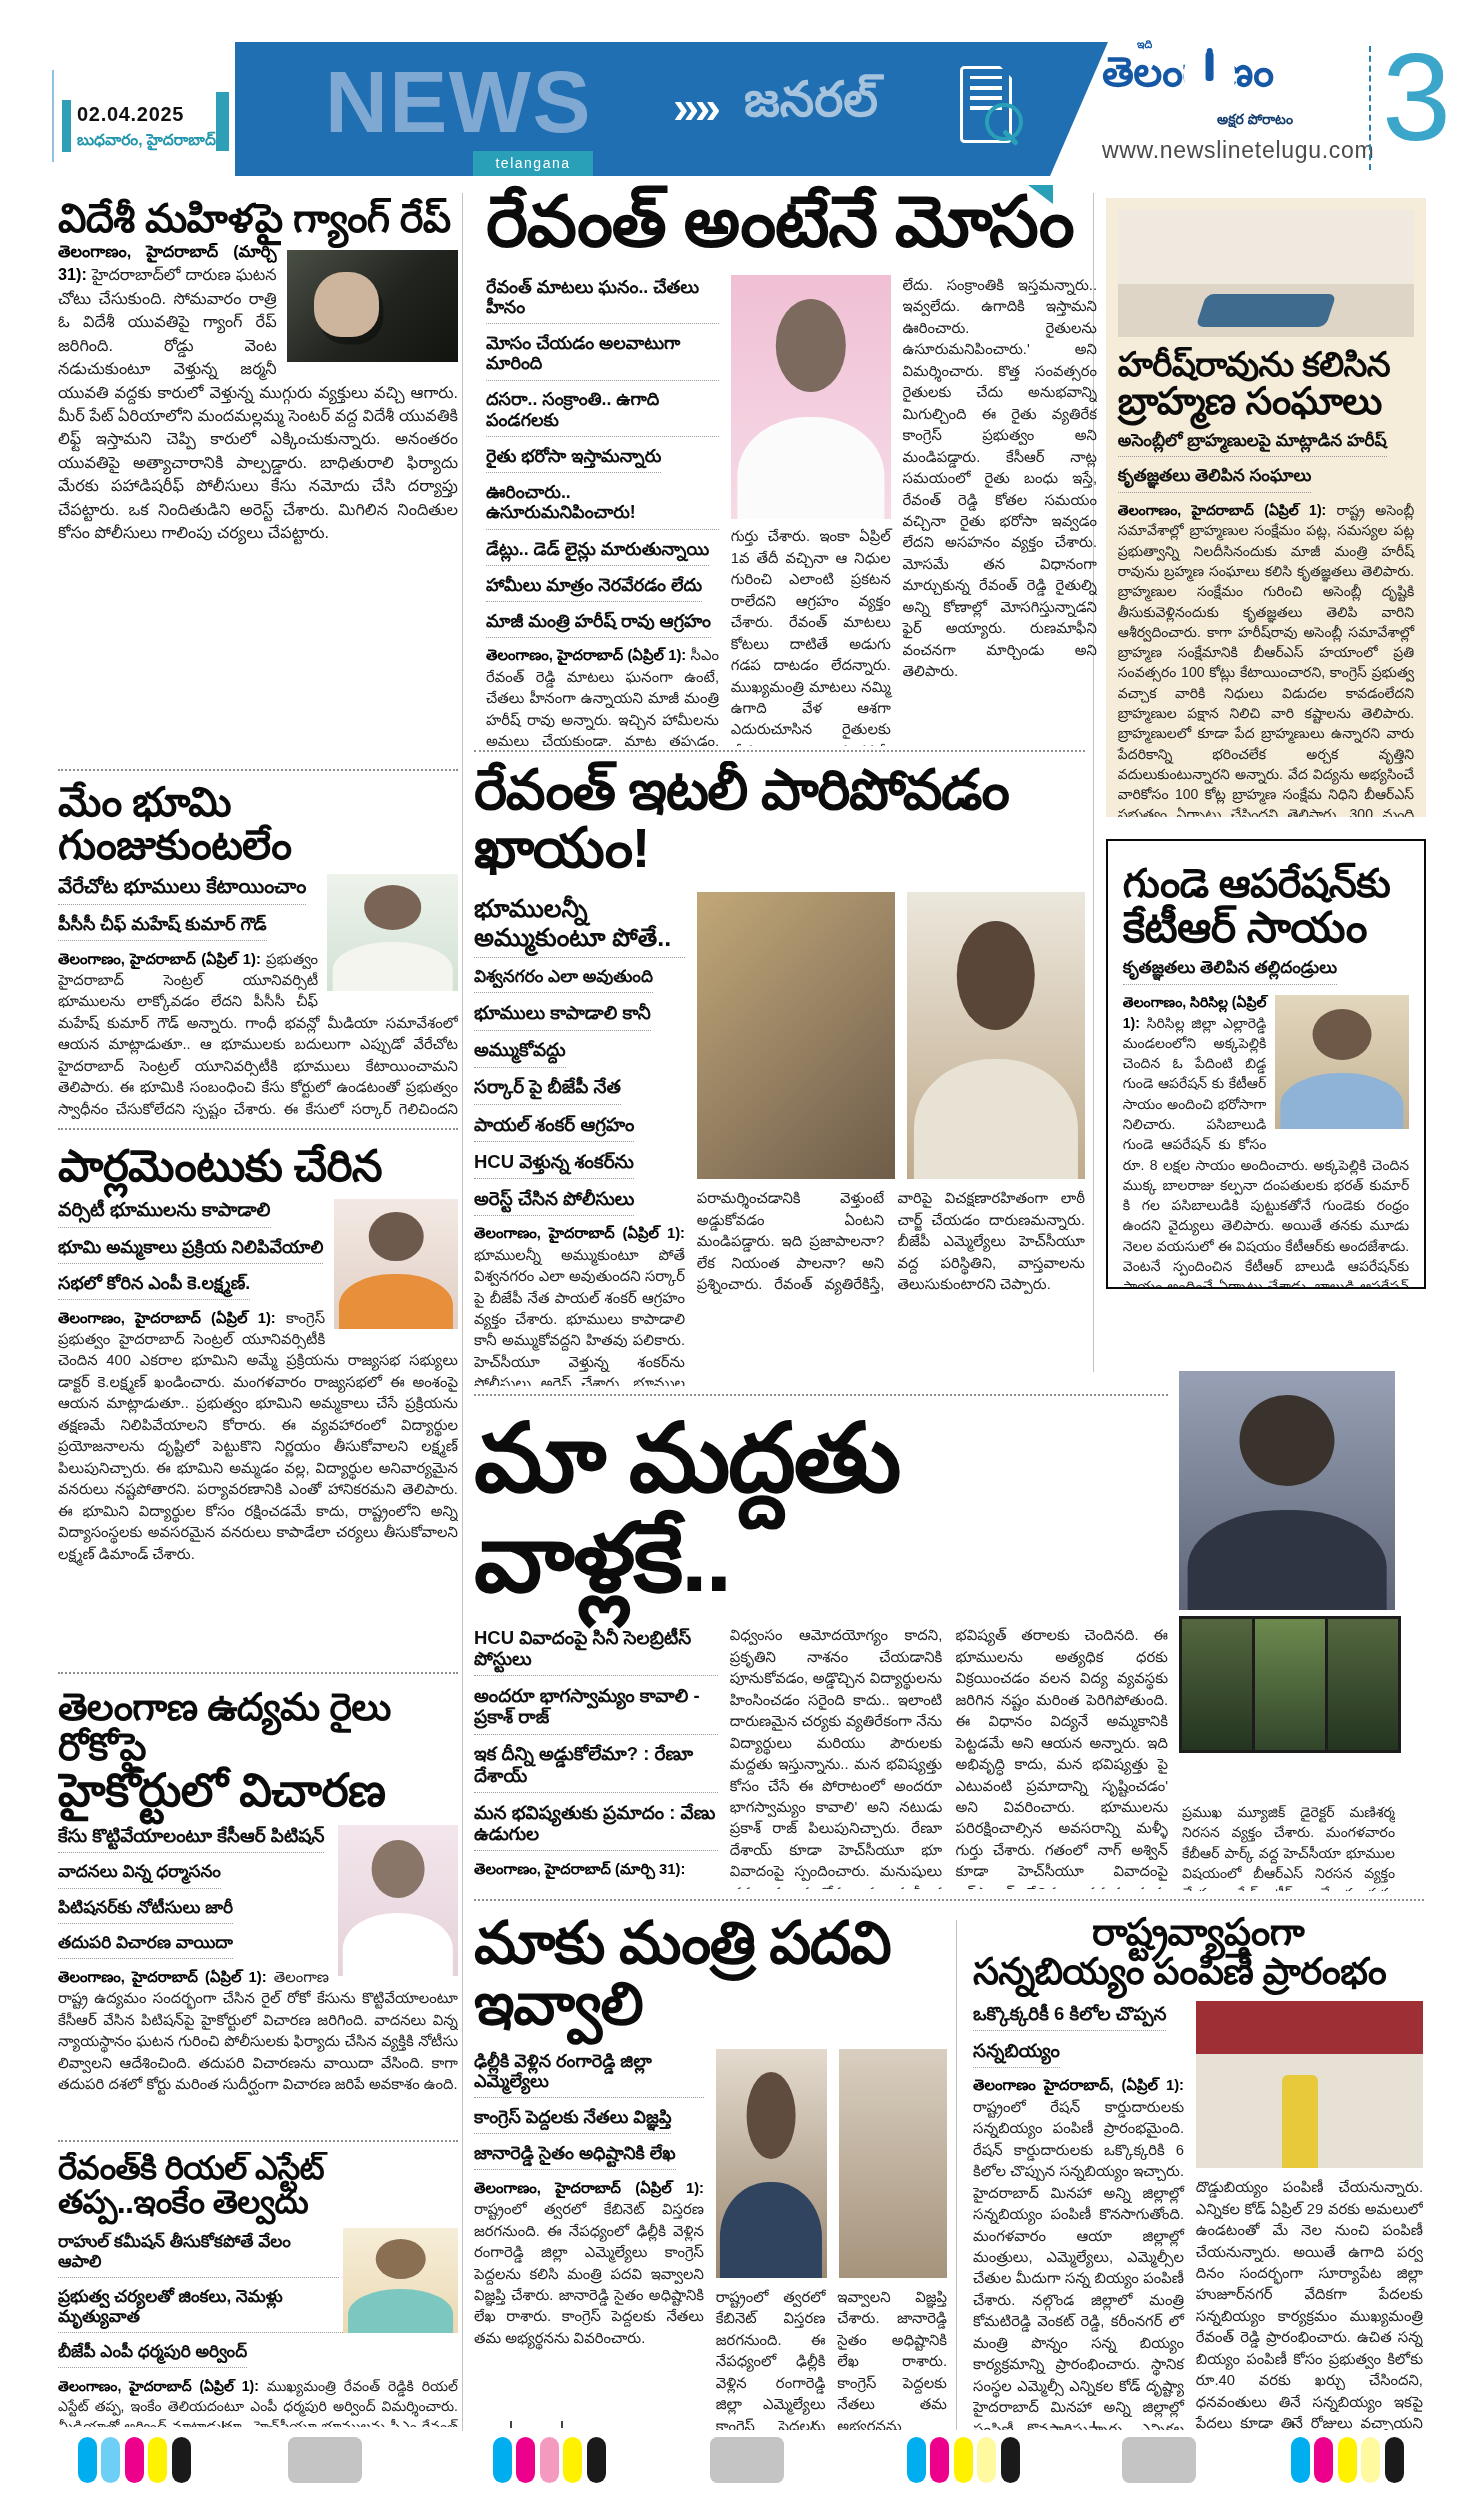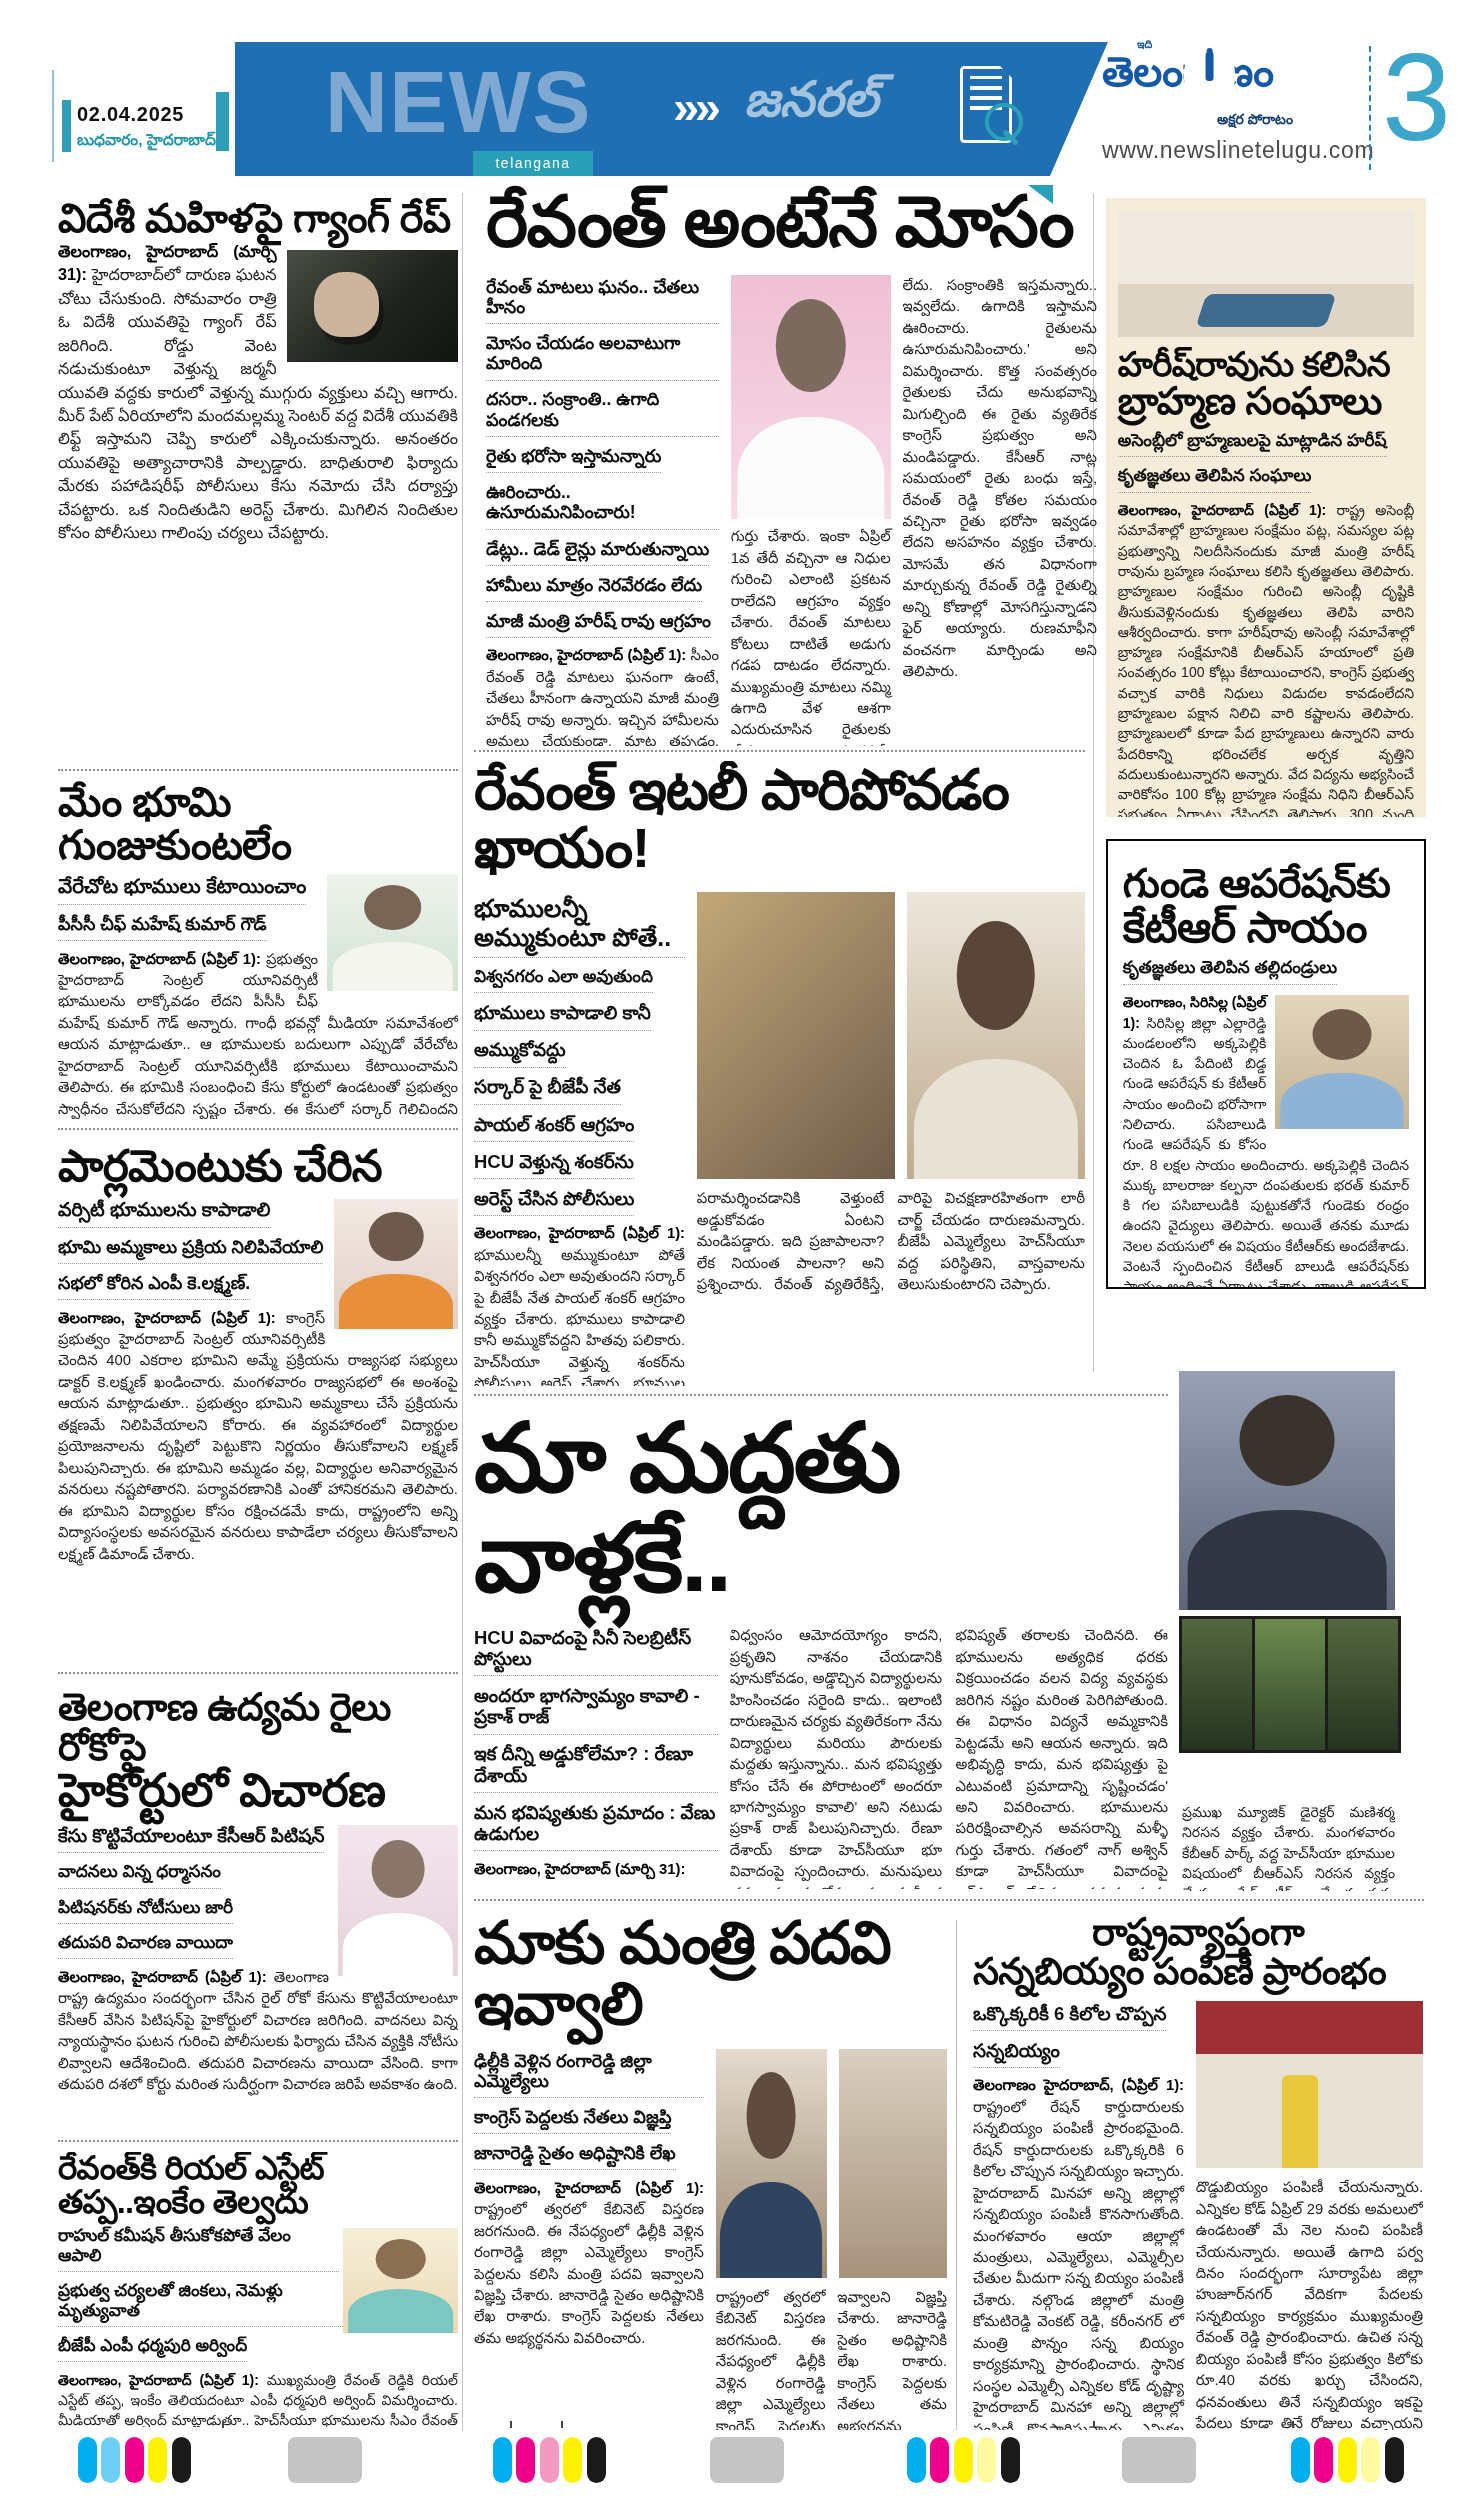--- a/index.html
+++ b/index.html
@@ -7,21 +7,21 @@
           font-family:"Liberation Sans","DejaVu Sans",sans-serif;color:#1c1c1c;}
   .abs{position:absolute;}
   
   .m-hair{width:1.5px;background:#8fc0dd;}
   .m-tealbar{background:#2e9fb6;}
   .m-date{font-size:20px;font-weight:bold;color:#111;letter-spacing:0.7px;}
   .m-day{font-size:15.5px;font-weight:bold;color:#2196ad;}
   .banner{background:#1f6fb2;clip-path:polygon(0 0,100% 0,calc(100% - 58px) 100%,0 100%);}
   .banner-news{font-size:87px;font-weight:bold;color:#7fa9d2;letter-spacing:1.5px;line-height:1;}
   .banner-chev{font-size:47px;font-weight:bold;color:#ffffff;letter-spacing:-4.4px;line-height:1;}
-  .banner-sec{font-size:49px;font-weight:bold;color:#a6c3de;line-height:1;font-style:italic;}
+  .banner-sec{font-size:49px;font-weight:bold;color:#a6c3de;line-height:1;}
   .banner-tag{background:#2aa0b8;color:#fff;font-size:14px;text-align:center;line-height:25px;letter-spacing:1.5px;}
   .doc-ic{border:3.7px solid #fff;border-radius:4.4px;background:transparent;}
   .doc-ic i{display:block;height:3.7px;background:#fff;margin:6.6px 7.4px 0 7.4px;}
   .doc-fold{position:absolute;right:-3.7px;top:-3.7px;width:0;height:0;border-left:14.8px solid transparent;border-top:14.8px solid #1f6fb2;}
   .mag{position:absolute;border:4.4px solid #2aa0b8;border-radius:50%;}
   .mag::after{content:"";position:absolute;width:5.2px;height:19px;background:#2aa0b8;left:19px;top:20.7px;transform:rotate(-45deg);border-radius:3px;}
   .tri{width:0;height:0;border-top:19px solid #2aa0b8;border-left:25px solid transparent;}
   .logo-pre{font-size:11px;font-weight:bold;color:#1558a6;}
   .logo-main{font-size:41px;font-weight:bold;color:#1558a6;letter-spacing:-0.7px;line-height:1;}
   .logo-emb{background:#fff;border-radius:50%;box-shadow:0 0 0 2.2px #fff;}
@@ -165,21 +165,21 @@
     <div class="bodytx" style="font-size:14.8px;">
       <span class="dateline">తెలంగాణం, హైదరాబాద్ (ఏప్రిల్ 1):</span>
       <span>తెలంగాణ రాష్ట్ర ఉద్యమం సందర్భంగా చేసిన రైల్ రోకో కేసును కొట్టివేయాలంటూ కేసీఆర్ వేసిన పిటిషన్‌పై హైకోర్టులో విచారణ జరిగింది. వాదనలు విన్న న్యాయస్థానం ఘటన గురించి పోలీసులకు ఫిర్యాదు చేసిన వ్యక్తికి నోటీసు లివ్వాలని ఆదేశించింది. తదుపరి విచారణను వాయిదా వేసింది. కాగా తదుపరి దశలో కోర్టు మరింత సుదీర్ఘంగా విచారణ జరిపే అవకాశం ఉంది.</span>
     </div>
   </div>
   <div class="abs sep" style="left:58px;top:2140px;width:400px;"></div>
 
   <div class="abs art" style="left:58px;top:2152px;width:400px;height:275px;">
     <div class="hl" style="font-size:32.5px;">రేవంత్‌కి రియల్ ఎస్టేట్ తప్ప..ఇంకేం తెల్వదు</div>
     <div class="photo portrait ph-arvind" style="float:right;width:115px;height:105px;margin:8.9px 0 5.9px 8.9px;"></div>
-    <div class="subs" style="margin-top:5px;">
+    <div class="subs" style="margin-top:11px;">
       <div class="s" style="font-size:17px;">రాహుల్ కమీషన్ తీసుకోకపోతే వేలం ఆపాలి</div>
       <div class="s" style="font-size:17px;">ప్రభుత్వ చర్యలతో జింకలు, నెమళ్లు మృత్యువాత</div>
       <div class="s" style="font-size:17px;">బీజేపీ ఎంపీ ధర్మపురి అర్వింద్</div>
     </div>
     <div class="bodytx" style="font-size:14px;">
       <span class="dateline">తెలంగాణం, హైదరాబాద్ (ఏప్రిల్ 1):</span>
       <span>ముఖ్యమంత్రి రేవంత్ రెడ్డికి రియల్ ఎస్టేట్ తప్ప, ఇంకేం తెలియదంటూ ఎంపీ ధర్మపురి అర్వింద్ విమర్శించారు. మీడియాతో అర్వింద్ మాట్లాడుతూ.. హెచ్‌సీయూ భూములను సీఎం రేవంత్ రియల్ ఎస్టేట్ కోసం వేలం వేస్తున్నారని మండిపడ్డారు. ప్రభుత్వ నిర్ణయాన్ని కూడా ఆ పార్టీ అనుబంధ సంస్థ ఎన్ఎస్యూఐ కూడా వ్యతిరేకిస్తోందని తెలిపారు. రాహుల్ గాంధీ కమీషన్ తీసుకోక పోతే, సీఎం రేవంత్ వెంటనే భూముల వేలాన్ని ఆపాలని డిమాండ్ చేశారు. హెచ్‌సీయూలో ప్రభుత్వ చర్యలతో అక్కడున్న జింకలు, నెమళ్లు మృత్యువాత పడుతున్నాయని అన్నారు. ఆందోళన నేపధ్యంలో పోలీసులు అరెస్ట్ చేసిన విద్యార్థులను వెంటనే విడుదల చేయాలని అర్వింద్ ప్రభుత్వాన్ని డిమాండ్ చేశారు.</span>
     </div>
   </div>
 

